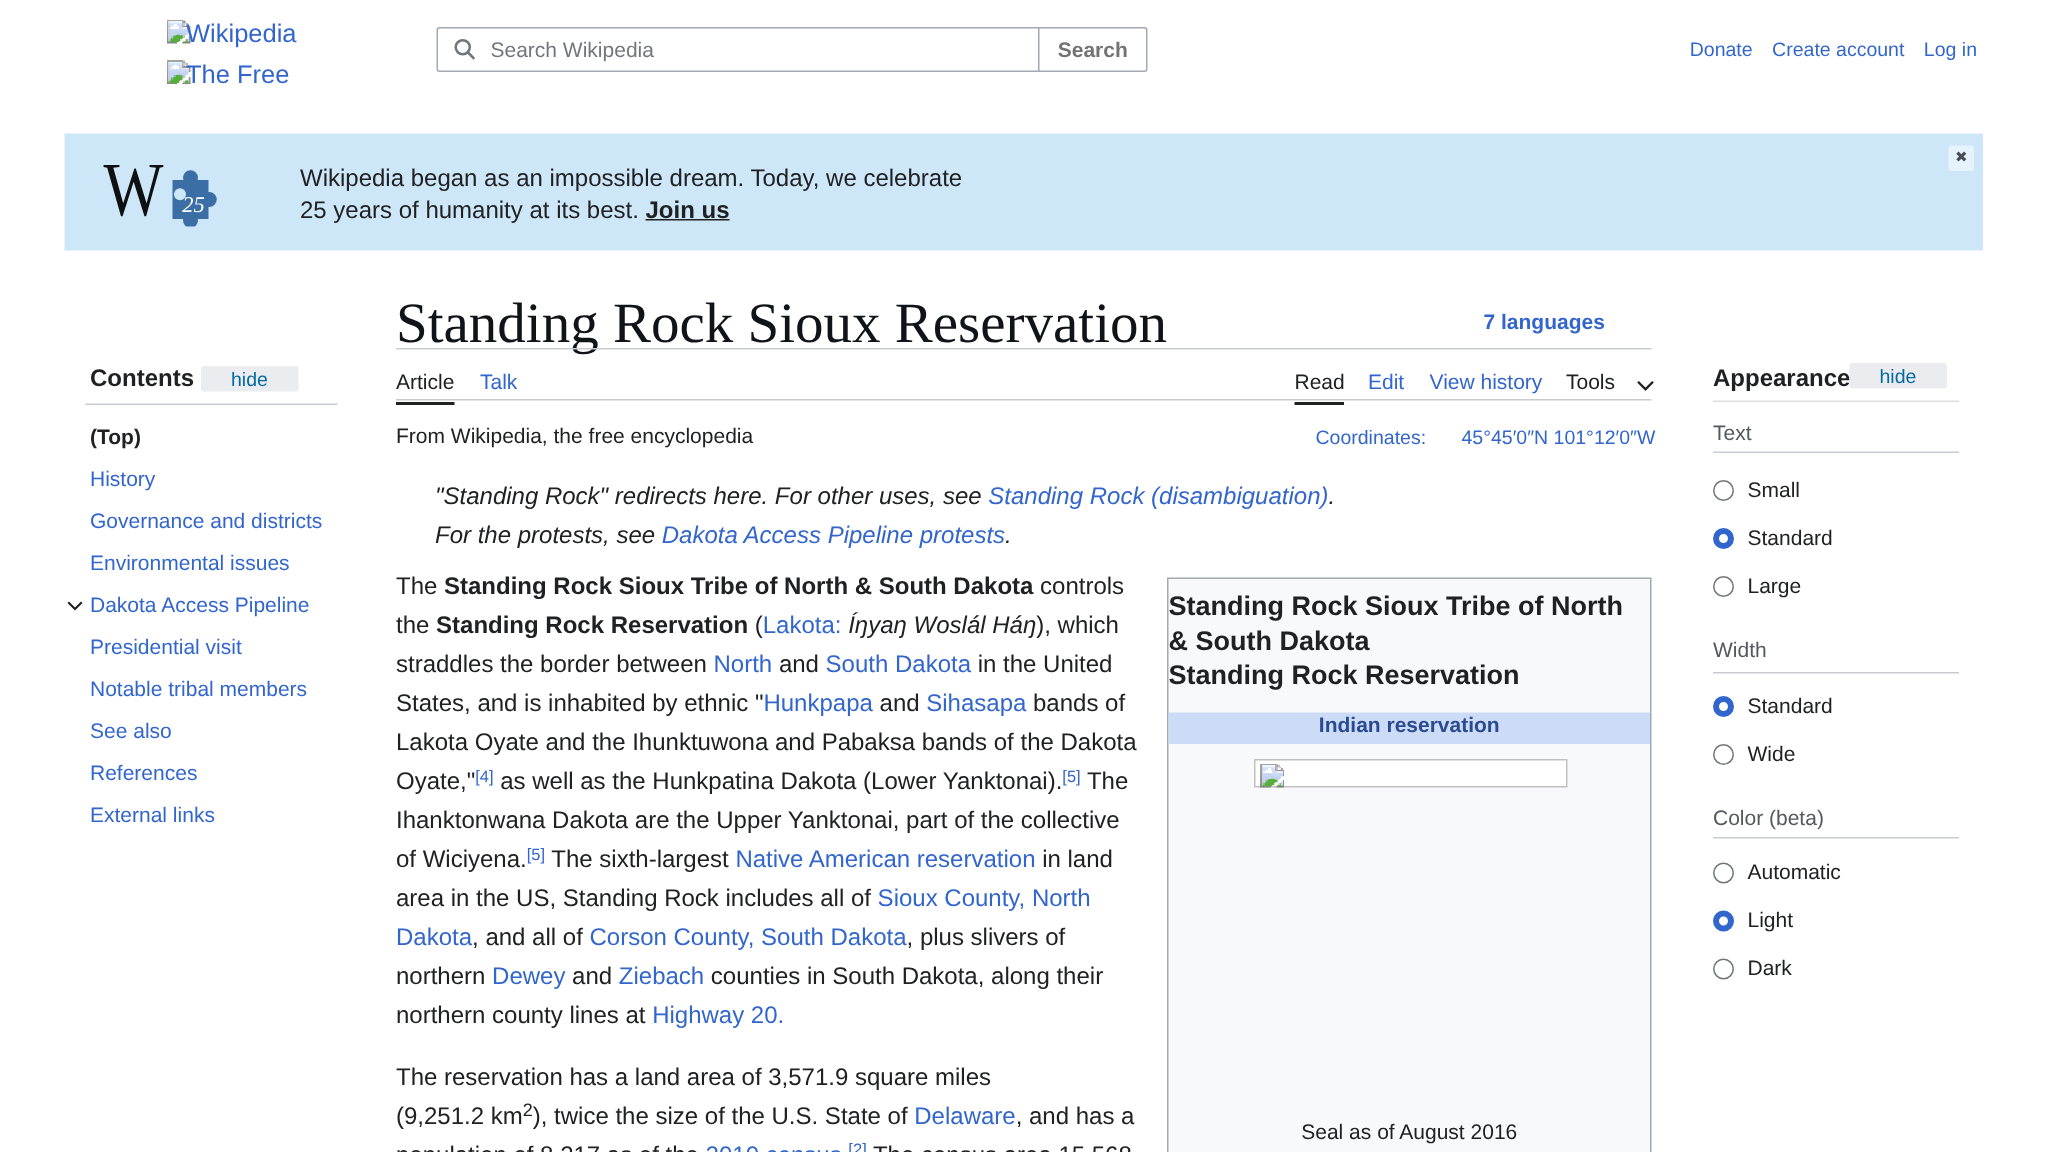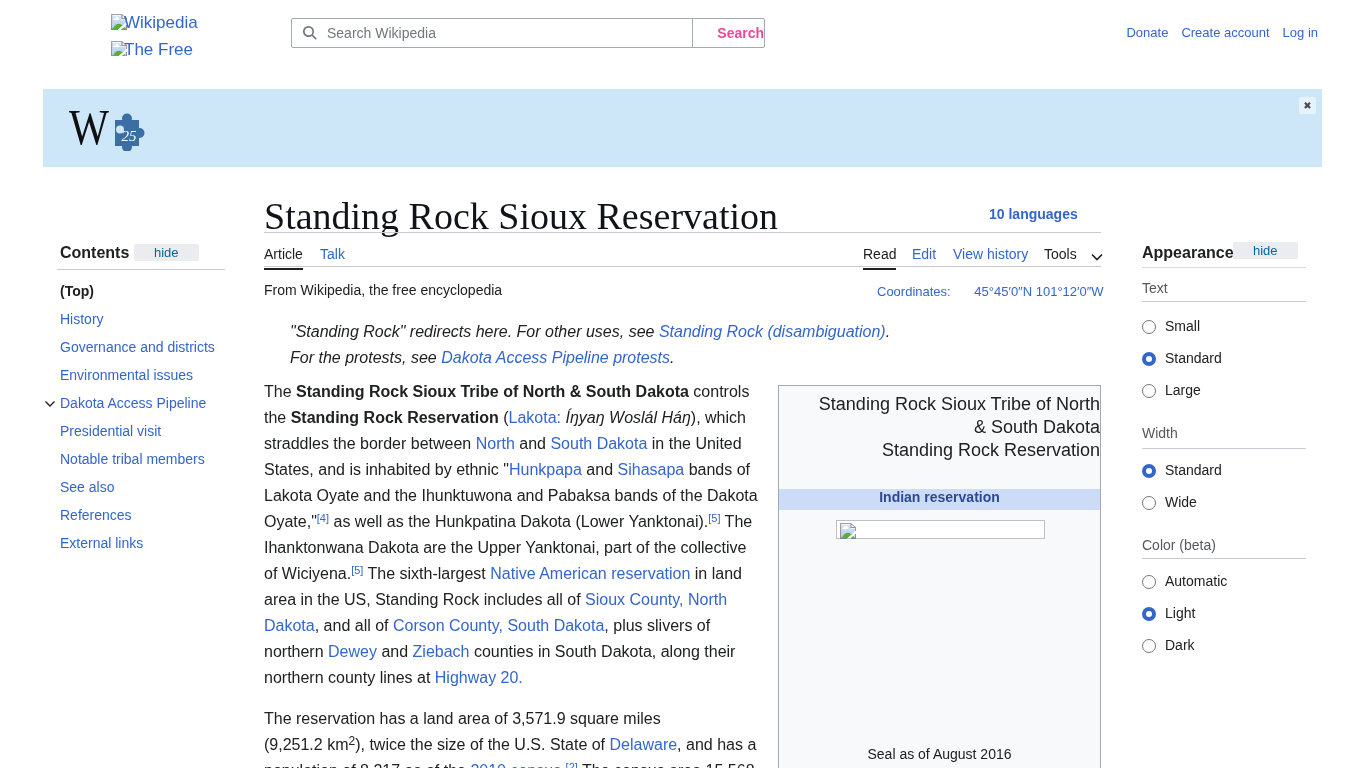--- a/index.html
+++ b/index.html
@@ -5,21 +5,21 @@
 body{font-family:"Liberation Sans",sans-serif;color:#202122;font-size:16px}
 a{color:#36c;text-decoration:none}
 .abs{position:absolute}
 #page{position:relative;width:1366px;height:768px}
 
 #logo{left:111px;top:9px;width:130px;height:47px;overflow:hidden;line-height:27px}
 .alttext{color:#36c;font-size:17px;vertical-align:top;margin-left:-3px}
 .alttext2{color:#36c;font-size:17px;vertical-align:top;margin-left:-3px}
 #searchbox{left:291px;top:18px;width:402px;height:30px;border:1px solid #a2a9b1;border-radius:2px 0 0 2px;background:#fff}
 #searchph{left:327px;top:25px;color:#72777d;font-size:14px}
-#searchbtn{left:692px;top:18px;width:73px;height:30px;border:1px solid #a2a9b1;border-radius:0 2px 2px 0;background:#fff;font-weight:bold;font-size:14px;color:#ec4899;text-align:right;line-height:28px}
+#searchbtn{left:692px;top:18px;width:73px;height:30px;border:1px solid #a2a9b1;border-radius:0 2px 2px 0;background:#fff;font-weight:bold;font-size:14px;color:#737373;text-align:center;line-height:28px}
 #toplinks{right:48px;top:25px;font-size:13px}
 #toplinks a{margin-left:13px;vertical-align:top}
 
 #banner{left:43px;top:89px;width:1279px;height:78px;background:#cde7f8}
 #bannerW{left:26px;top:18px;font-family:"Liberation Serif",serif;font-size:51px;color:#0f1011;line-height:40px;transform:scaleX(0.83);transform-origin:0 0}
 #bannertext{left:157px;top:20px;font-size:16px;color:#202122;line-height:21px}
 #bannerx{right:6px;top:8px;color:#4a4d51;font-size:10px;width:17px;height:17px;line-height:17px;text-align:center;background:rgba(255,255,255,.5);border-radius:2px}
 
 #toc{left:60px;top:244px;width:190px;font-size:14px}
 .tochead{font-weight:bold;color:#202122;font-size:16px}
@@ -33,23 +33,23 @@
 #titleline{left:264px;top:232px;width:837px;height:1px;background:#c8ccd1}
 #tabs{left:264px;top:240px;width:837px;height:27px;border-bottom:1px solid #c8ccd1;font-size:14px}
 #subtitle{left:264px;top:282px;font-size:14px;color:#202122}
 #coords{left:877px;top:284px;font-size:13px}
 #hatnote{left:290px;top:319px;font-style:italic;font-size:16px;line-height:26px;color:#202122}
 #para1{left:264px;top:379px;width:500px;font-size:16px;line-height:26px}
 #para2{left:264px;top:706px;width:500px;font-size:16px;line-height:26px}
 sup{font-size:11px;line-height:0;vertical-align:baseline;position:relative;top:-5px}
 
 #infobox{left:778px;top:385px;width:323px;height:420px;background:#f8f9fa;border:1px solid #a2a9b1;font-size:14px}
-#ibtitle{text-align:right;padding-top:7px;font-size:18px;font-weight:normal;line-height:23px}
+#ibtitle{text-align:left;padding-top:7px;font-size:18px;font-weight:bold;line-height:23px}
 #ibnative{text-align:center;font-style:italic;font-size:17.5px;margin-top:7px}
-#ibband{margin-top:27px;background:#ccdcf7;text-align:center;font-weight:bold;font-size:14px;color:#2b4a8f;padding:1px 0 6px;line-height:14px}
+#ibband{margin-top:13px;background:#ccdcf7;text-align:center;font-weight:bold;font-size:14px;color:#2b4a8f;padding:1px 0 6px;line-height:14px}
 #ibimgbox{margin:10px auto 0;width:209px;height:19px;border:1px solid #c0c0c0;background:#fff;position:relative;left:1px}
 #ibcaption{position:absolute;left:0;top:360px;width:100%;text-align:center;font-size:14px}
 
 #app{left:1142px;top:244px;width:164px;font-size:14px}
 .applabel{color:#54595d;padding-bottom:5px;border-bottom:1px solid #c8ccd1}
 .radio-row{display:flex;align-items:flex-end;height:16px}
 .radio{width:14px;height:14px;border-radius:50%;margin-right:9px;flex:none}
 .radio.off{border:1px solid #72777d;background:#fff}
 .radio.on{border:4px solid #36c;background:#fff}
 </style></head>
@@ -187,20 +187,21 @@
 <div class="abs" id="banner">
   <div class="abs" id="bannerW">W</div>
   <svg class="abs" style="left:68px;top:20px" width="34" height="42" viewBox="0 0 34 42">
     <rect x="4" y="11" width="24" height="26" fill="#3a6ea5"></rect>
     <circle cx="16" cy="9.5" r="5" fill="#3a6ea5"></circle>
     <circle cx="16" cy="38" r="5" fill="#3a6ea5"></circle>
     <circle cx="28.5" cy="24" r="5" fill="#3a6ea5"></circle>
     <circle cx="9" cy="20.5" r="4" fill="#cde7f8"></circle>
     <text x="18" y="32" font-family="Liberation Serif,serif" font-style="italic" font-size="15" fill="#fff" text-anchor="middle">25</text>
   </svg>
+  <div class="abs" id="bannertext">Wikipedia began as an impossible dream. Today, we celebrate<br>25 years of humanity at its best. <b style="text-decoration:underline">Join us</b></div>
   <div class="abs" id="bannerx">✖</div>
 </div>
 
 <div class="abs" id="toc">
   <span class="tochead">Contents</span> <span class="hidebtn" style="position:absolute;left:74px;top:0px">hide</span>
   <div style="position:absolute;left:-3px;top:25px;width:168px;height:1px;background:#c8ccd1"></div>
   <ul>
     <li><a style="color:#202122;font-weight:bold">(Top)</a></li>
     <li><a>History</a></li>
     <li><a>Governance and districts</a></li>
@@ -210,21 +211,21 @@
           </svg><a>Dakota Access Pipeline</a></li>
     <li><a>Presidential visit</a></li>
     <li><a>Notable tribal members</a></li>
     <li><a>See also</a></li>
     <li><a>References</a></li>
     <li><a>External links</a></li>
   </ul>
 </div>
 
 <h1 class="abs" id="title">Standing Rock Sioux Reservation</h1>
-<a class="abs" id="langs">10 languages</a>
+<a class="abs" id="langs">7 languages</a>
 <div class="abs" id="titleline"></div>
 <div class="abs" id="tabs">
   <span style="position:absolute;left:0;top:6px;color:#202122;border-bottom:2px solid #202122;padding-bottom:6px">Article</span>
   <a style="position:absolute;left:56px;top:6px">Talk</a>
   <span style="position:absolute;left:599px;top:6px;color:#202122;border-bottom:2px solid #202122;padding-bottom:6px">Read</span>
   <a style="position:absolute;left:648px;top:6px">Edit</a>
   <a style="position:absolute;left:689px;top:6px">View history</a>
   <span style="position:absolute;left:780px;top:6px;color:#202122">Tools</span>
   <svg style="position:absolute;left:826px;top:10px" width="14" height="14" viewBox="0 0 14 14">
         <path d="M2 4.5 L7 9.5 L12 4.5" fill="none" stroke="#202122" stroke-width="1.6"></path>

